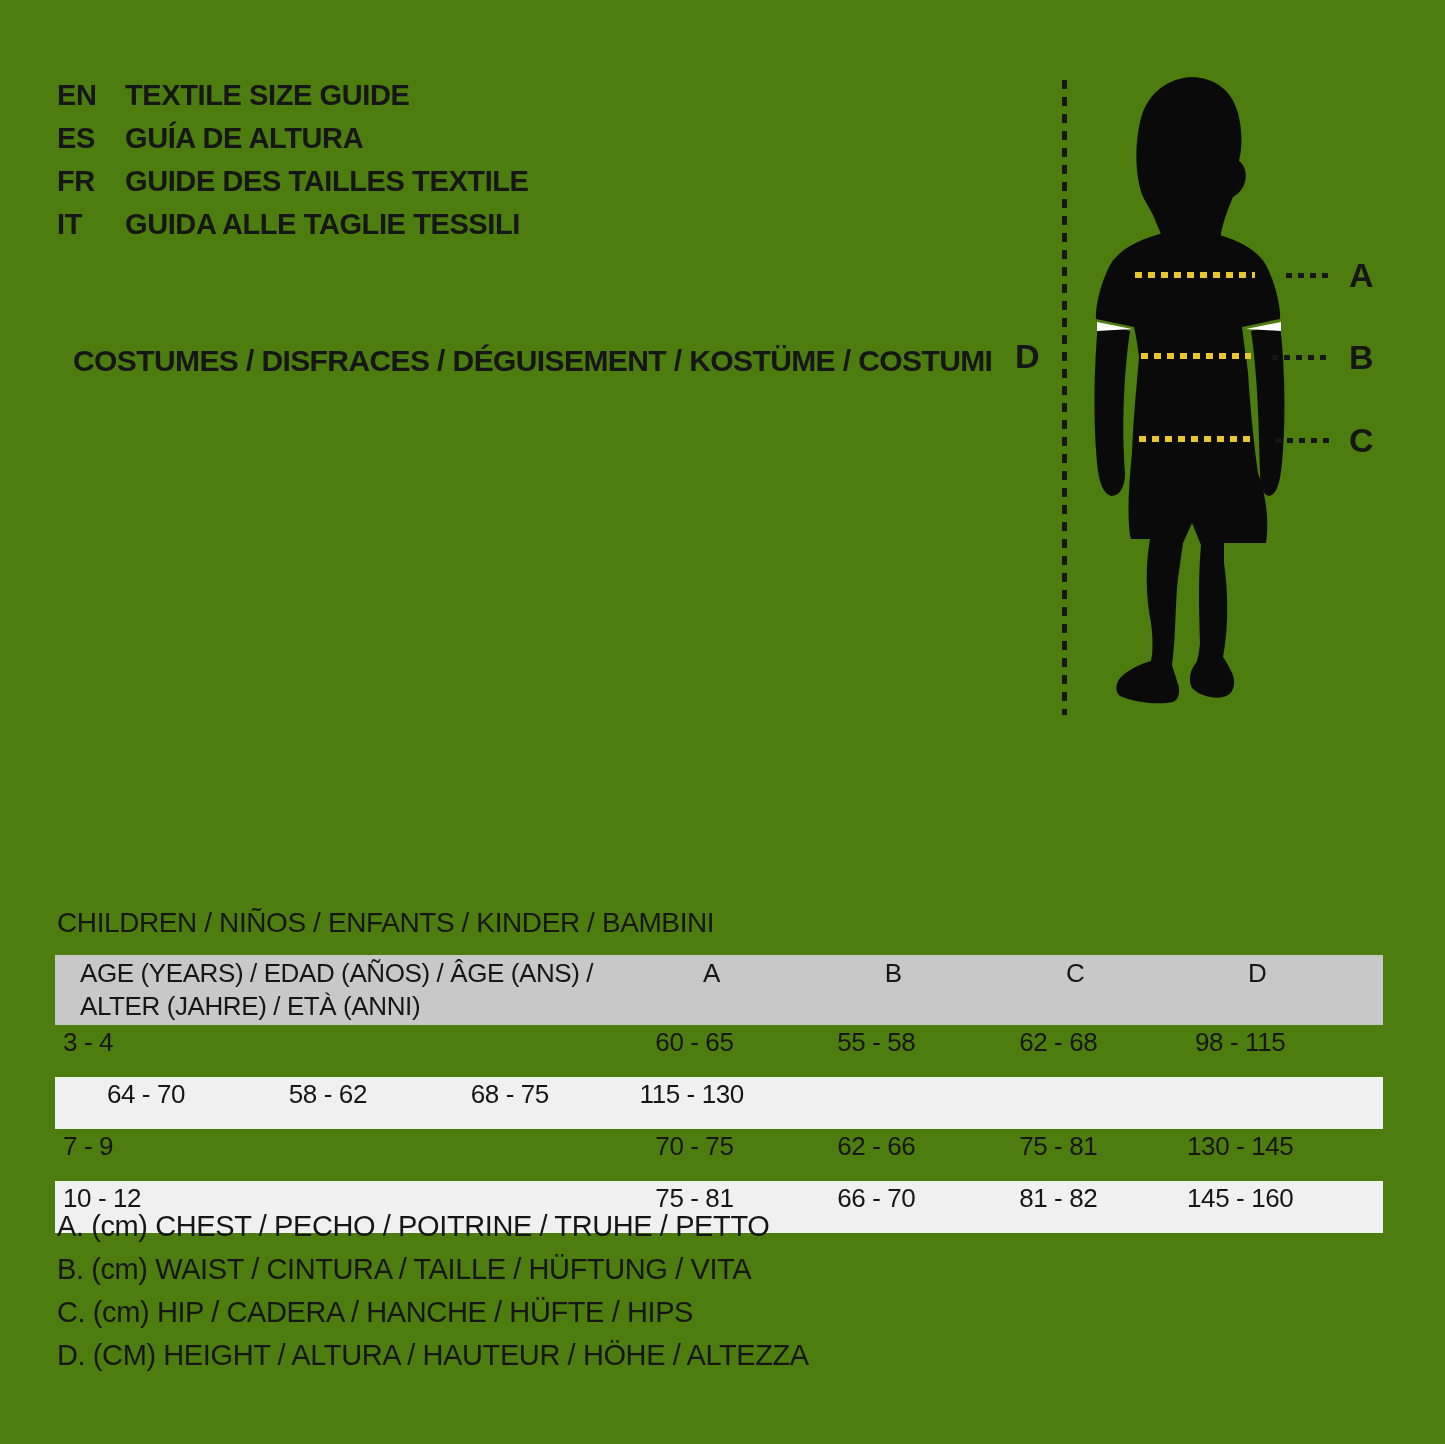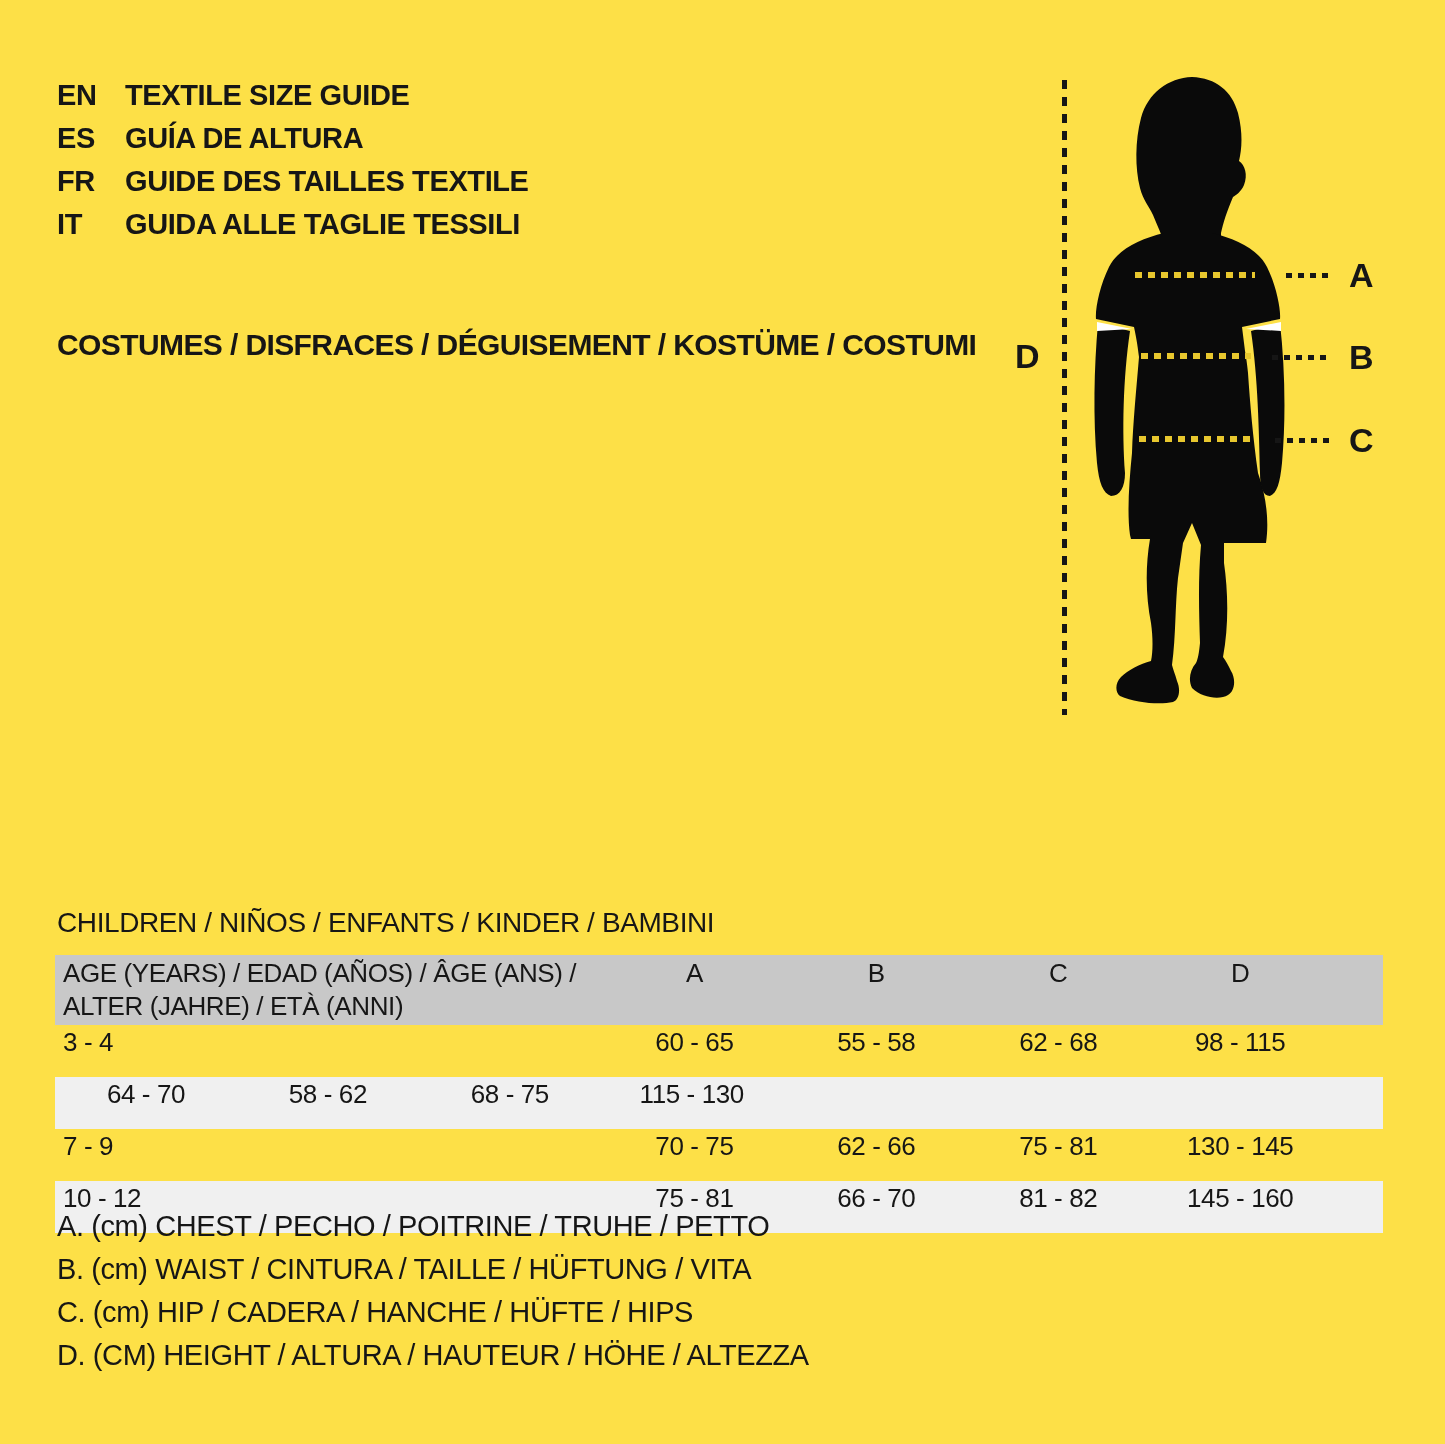--- a/index.html
+++ b/index.html
@@ -1,46 +1,46 @@
 <!DOCTYPE html>
 <html><head>
 <meta charset="utf-8">
 <style>
   html,body{margin:0;padding:0;background:#ffffff;}
   .page{
-    position:relative;width:1445px;height:1444px;background:#fde047;overflow:hidden;
+    position:relative;width:1445px;height:1444px;background:#4d7c0f;overflow:hidden;
     font-family:"Liberation Sans","DejaVu Sans",sans-serif;color:#161616;
     letter-spacing:-0.4px;
   }
   
   .lang-list{position:absolute;left:57px;top:74px;}
   .lang-row{display:flex;height:43px;line-height:43px;font-size:29px;font-weight:bold;}
   .lang-row .code{width:68px;flex:0 0 68px;}
   
-  .category{position:absolute;left:57px;top:326px;margin:0;font-size:30px;font-weight:bold;line-height:38px;letter-spacing:-0.6px;}
+  .category{position:absolute;left:57px;top:326px;margin:16px;font-size:30px;font-weight:bold;line-height:38px;letter-spacing:-0.6px;}
   
   .figure{position:absolute;left:980px;top:60px;width:440px;height:680px;}
   .d-line{position:absolute;left:82px;top:20px;width:5px;height:635px;
     background:repeating-linear-gradient(180deg,#161616 0 9px,transparent 9px 17px);}
   .d-label{position:absolute;left:30px;top:277px;width:34px;text-align:center;font-size:34px;font-weight:bold;}
   .sil{position:absolute;left:108px;top:13px;width:210px;height:645px;}
   .leader{position:absolute;height:5px;background:repeating-linear-gradient(90deg,#161616 0 6px,transparent 6px 12px);}
   .leader.a{left:306px;top:213px;width:46px;}
   .leader.b{left:292px;top:295px;width:60px;}
   .leader.c{left:295px;top:378px;width:57px;}
   .m-label{position:absolute;width:34px;text-align:center;font-size:34px;font-weight:bold;}
   .m-label.a{left:364px;top:196px;}
   .m-label.b{left:364px;top:278px;}
   .m-label.c{left:364px;top:361px;}
   
   .section{position:absolute;left:57px;top:906px;margin:0;font-size:28px;font-weight:normal;line-height:34px;}
   
   .size-table{position:absolute;left:55px;top:955px;width:1328px;font-size:26px;}
   .t-header{display:flex;background:#c8c8c8;height:70px;align-items:flex-start;}
-  .t-header .label-cell{flex:0 0 41.3%;padding:2px 0 0 8px;box-sizing:border-box;line-height:33px;}
+  .t-header .label-cell{flex:0 0 41.3%;padding:2px 0 0 8px;box-sizing:border-box;line-height:33px;margin-left:17px;}
   .t-header .col-cell{flex:0 0 13.7%;text-align:center;padding-top:2px;line-height:33px;}
   .t-row{display:flex;height:52px;line-height:34px;}
   .t-row.alt{background:#f0f0f0;}
   .t-row .label-cell{flex:0 0 41.3%;padding-left:8px;box-sizing:border-box;}
   .t-row .col-cell{flex:0 0 13.7%;text-align:center;}
   
   .legend{position:absolute;left:57px;top:1205px;margin:0;padding:0;list-style:none;}
   .legend li{height:43px;line-height:43px;font-size:29px;}
 </style>
 </head>

